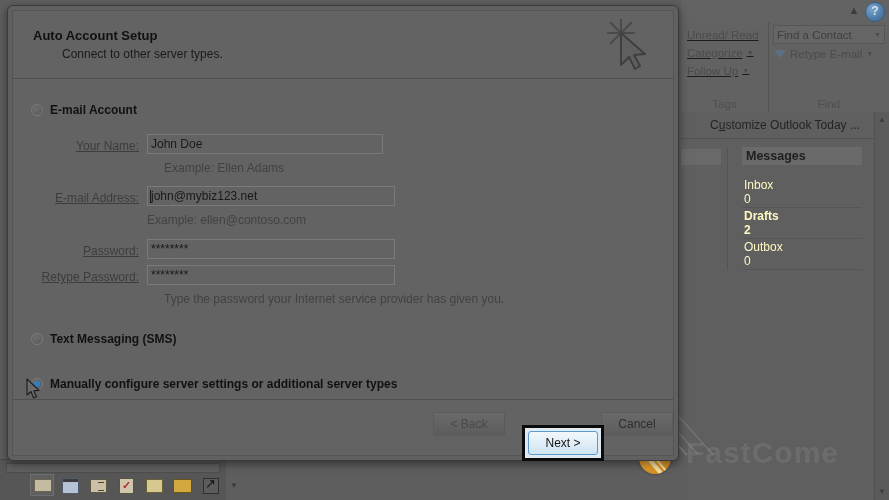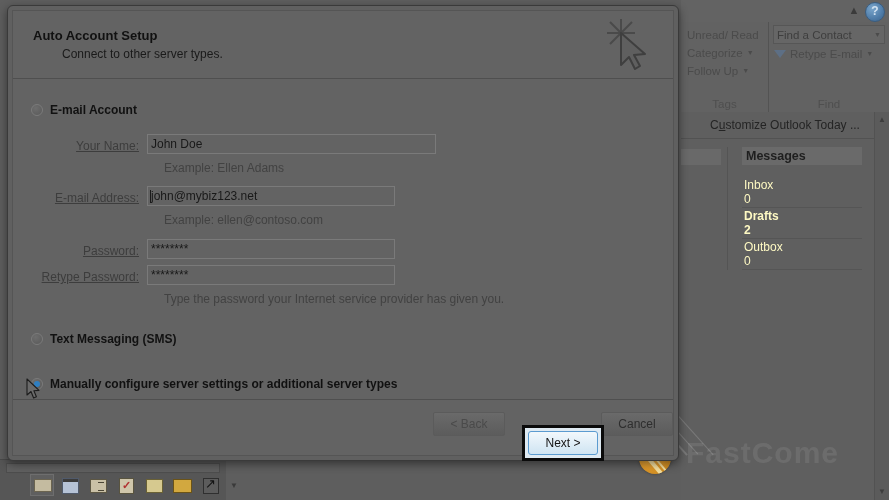--- a/index.html
+++ b/index.html
@@ -70,20 +70,21 @@
   }
   .rgroup {
     height: 90px;
     position: relative;
     box-sizing: border-box;
   }
   .rgroup.tags { width: 88px; border-right: 1px solid #535353; }
   .rgroup.find { width: 120px; }
   .rgroup-items {
     padding: 4px 6px 0 6px;
+    text-decoration: underline;
   }
   .r-item {
     height: 18px;
     line-height: 18px;
     font-size: 11.5px;
     color: #4b4b4b;
     white-space: nowrap;
     display: flex;
     align-items: center;
   }
@@ -674,26 +675,26 @@
     </div>
 
     <div class="dlg-body">
 
       <div class="radio-row" style="left:18px; top:24px;">
         <span class="radio"></span>
         <span>E-mail Account</span>
       </div>
 
       <div class="field-label" style="left:20px; top:60px; width:106px;">Your Name:</div>
-      <div class="field-input" style="left:134px; top:55px; width:289px;" placeholder="">John Doe</div>
+      <div class="field-input" style="left:134px; top:55px; width:236px;" placeholder="">John Doe</div>
       <div class="field-hint" style="left:151px; top:82px;">Example: Ellen Adams</div>
 
       <div class="field-label" style="left:20px; top:112px; width:106px;">E-mail Address:</div>
       <div class="field-input caret" style="left:134px; top:107px; width:248px;" placeholder="">john@mybiz123.net</div>
-      <div class="field-hint" style="left:151px; top:134px;text-align:right;">Example: ellen@contoso.com</div>
+      <div class="field-hint" style="left:134px; top:134px;text-align:right;">Example: ellen@contoso.com</div>
 
       <div class="field-label" style="left:20px; top:165px; width:106px;">Password:</div>
       <div class="field-input" style="left:134px; top:160px; width:248px;" placeholder="">********</div>
 
       <div class="field-label" style="left:8px; top:191px; width:118px;">Retype Password:</div>
       <div class="field-input" style="left:134px; top:186px; width:248px;" placeholder="">********</div>
       <div class="field-hint" style="left:151px; top:213px;">Type the password your Internet service provider has given you.</div>
 
       <div class="radio-row" style="left:18px; top:253px;">
         <span class="radio"></span>

